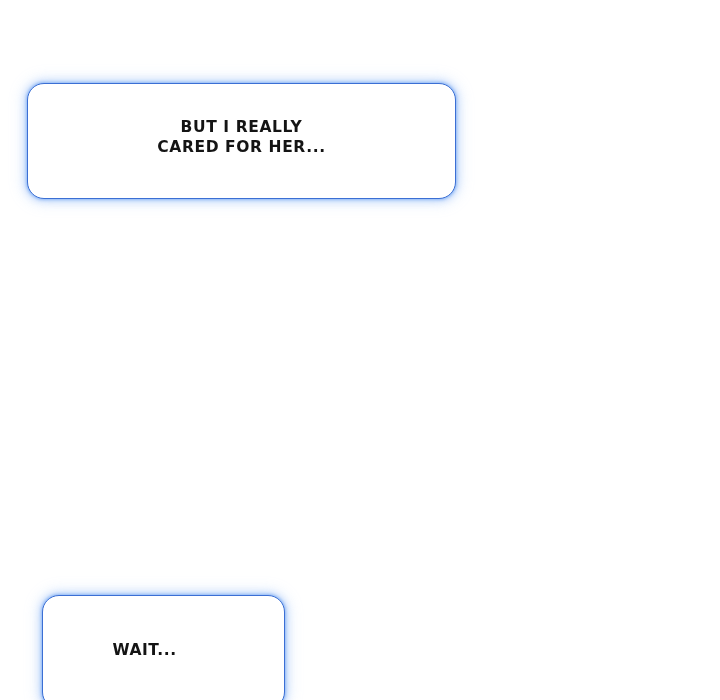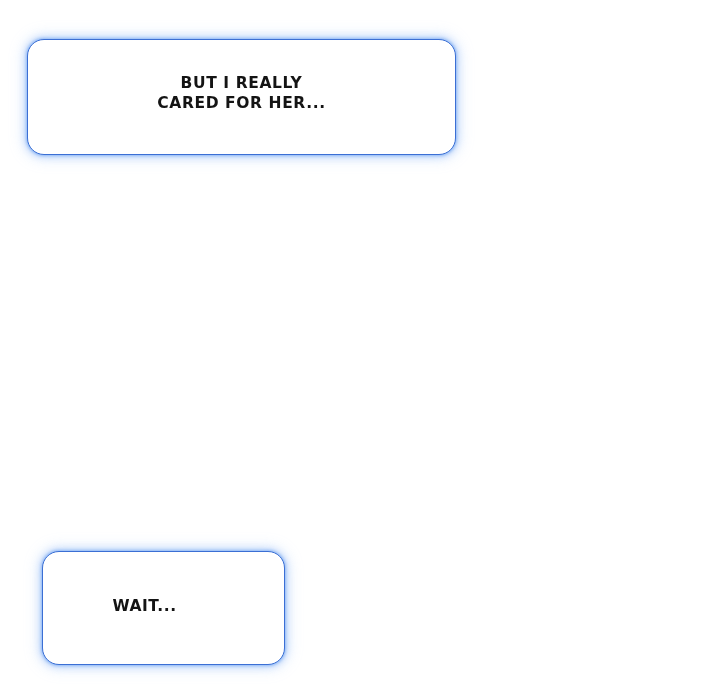--- a/index.html
+++ b/index.html
@@ -12,20 +12,21 @@
     background: #ffffff;
     font-family: "DejaVu Sans", sans-serif;
     overflow: hidden;
   }
 
   #comic-panel {
     position: relative;
     width: 720px;
     height: 656px;
     background: #ffffff;
+    margin-top: 44px;
   }
 
   .speech-bubble {
     position: absolute;
     box-sizing: border-box;
     background: #ffffff;
     border: 1.6px solid #3b6fd4;
     border-radius: 17px;
     box-shadow:
       0 0 3px 1px rgba(90, 150, 240, 0.55),

